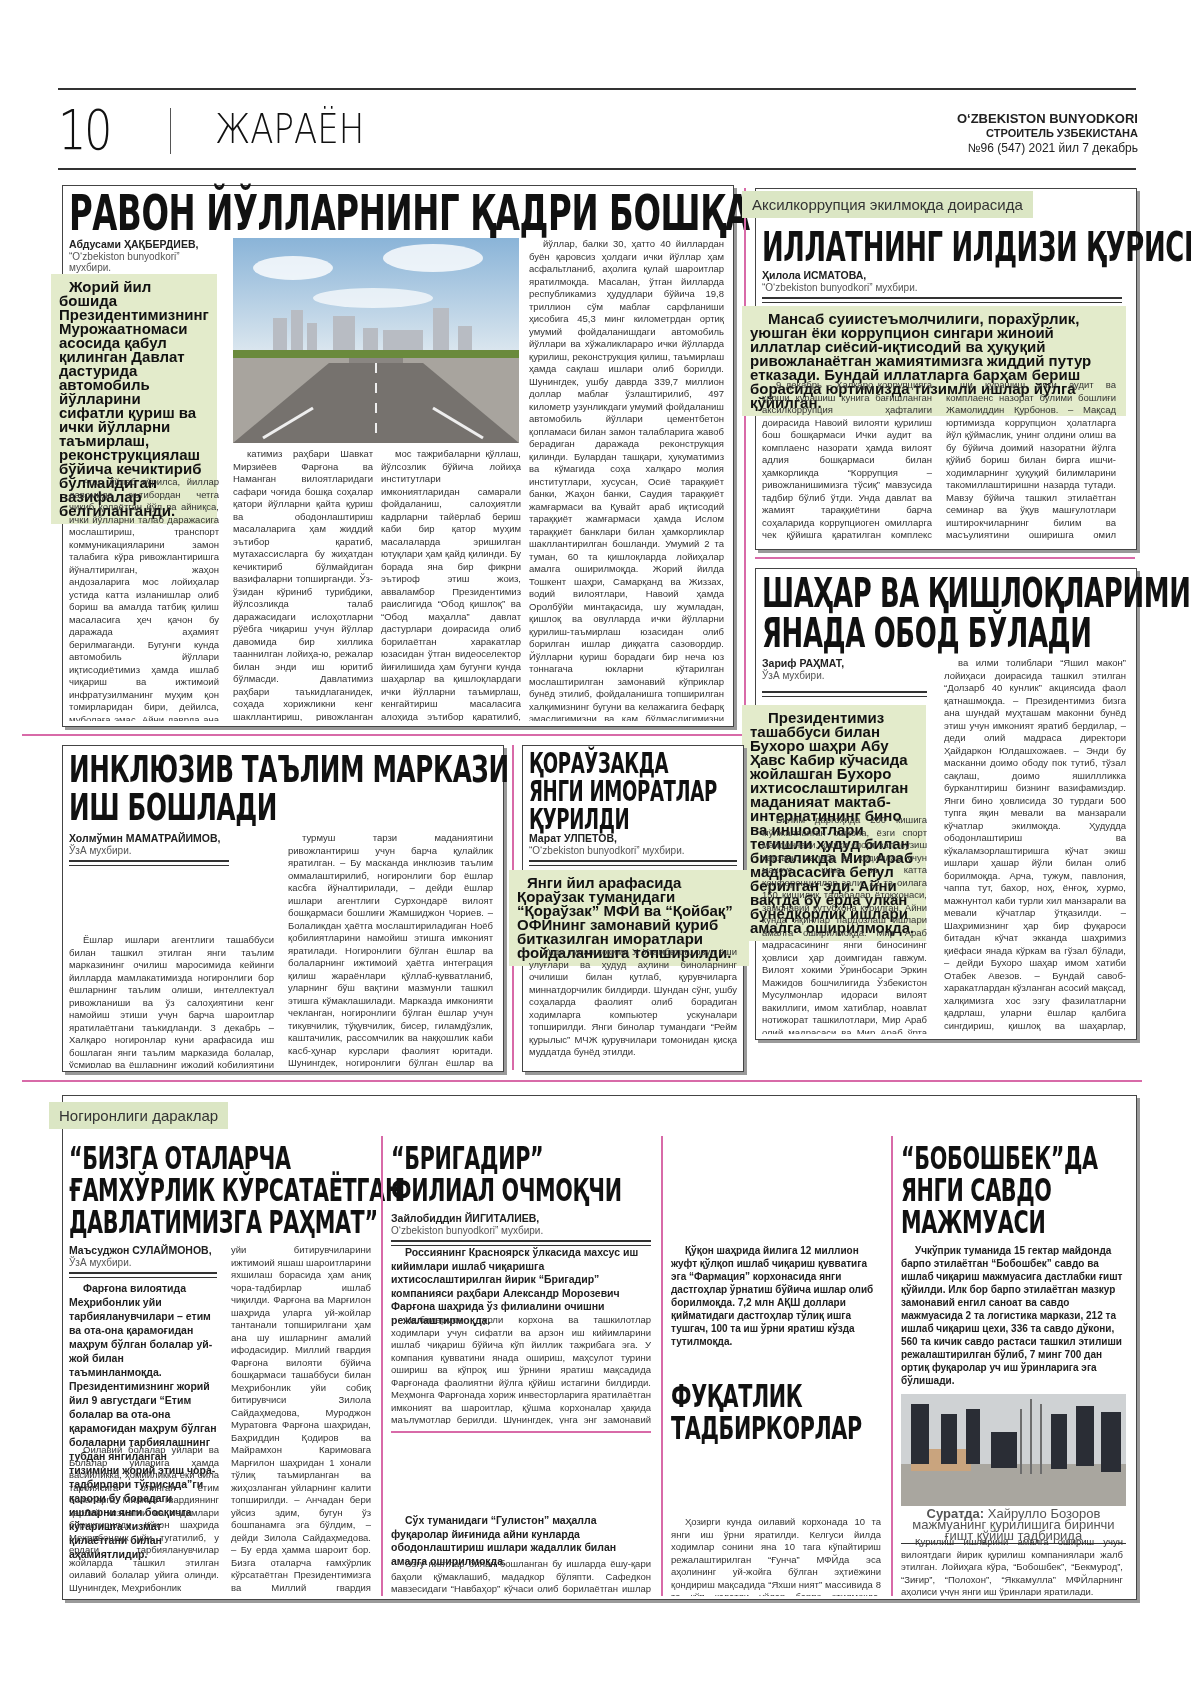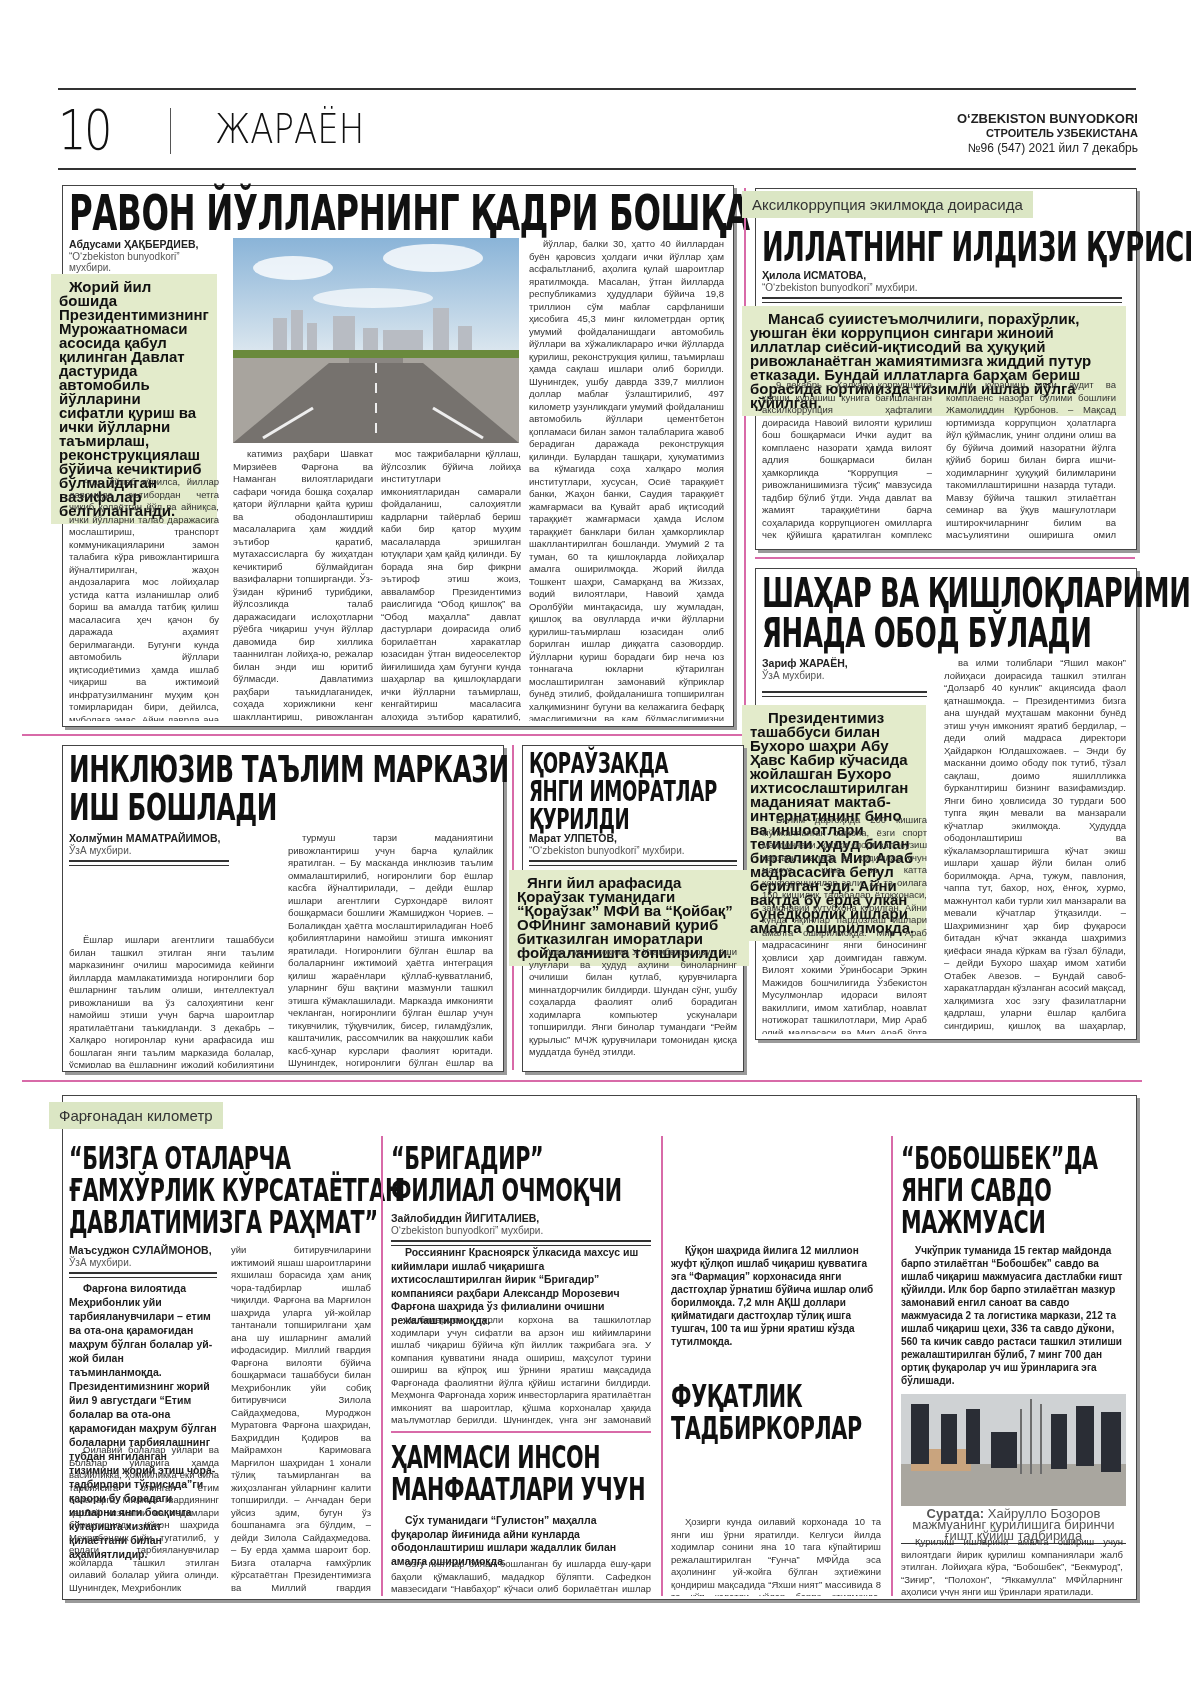--- a/index.html
+++ b/index.html
@@ -104,21 +104,21 @@
 </div>
 
 <div class="pink" style="left:755px;top:557px;width:380px;height:2px;"></div>
 
 <div class="box" style="left:755px;top:568px;width:380px;height:470px;">
   <div class="abs" style="left:6px;top:4px;width:520px;">
     <div class="headline" style="font-size:40px;">ШАҲАР ВА ҚИШЛОҚЛАРИМИЗ</div>
     <div class="headline" style="font-size:40px;">ЯНАДА ОБОД БЎЛАДИ</div>
   </div>
   <div class="abs" style="left:6px;top:88px;width:165px;">
-    <div class="author">Зариф ЖАРАЁН,</div>
+    <div class="author">Зариф РАҲМАТ,</div>
     <div class="author-sub">ЎзА мухбири.</div>
     <div class="dbl" style="margin-top:10px;"></div>
   </div>
   <div class="abs lead" style="left:-14px;top:136px;width:168px;">Президентимиз ташаббуси билан Бухоро шаҳри Абу Ҳавс Кабир кўчасида жойлашган Бухоро ихтисослаштирилган мадaнияат мактаб-интернатининг бино ва иншоотлари тегишли ҳудуд билан биргаликда Мир Араб мадрасасига бепул берилган эди. Айни вақтда бу ерда улкан бунёдкорлик ишлари амалга оширилмоқда.</div>
   <div class="abs body" style="left:6px;top:245px;width:165px;height:220px;overflow:hidden;">Билим даргоҳида 200 кишига мўлжалланган ошхона, ёзги спорт майдончаси, қишки спорт зал, сузиш ҳавзаси, талаба ва ходимлар учун махсус, кина ва катта конференциялар зали, 12 та оилага 150 кишилик талабалар ётоқхонаси, замонавий кутубхона қурилган. Айни кунда яқинлар пардозлаш ишлари амалга оширилмоқда. Мир Араб мадрасасининг янги биносининг ҳовлиси ҳар доимгидан гавжум. Вилоят хокими Ўринбосари Эркин Мажидов бошчилигида Ўзбекистон Мусулмонлар идораси вилоят вакиллиги, имом хатиблар, ноавлат нотижорат ташкилотлари, Мир Араб олий мадрасаси ва Мир Араб ўрта махсус ислом билим юртининг устозлари</div>
   <div class="abs body" style="left:188px;top:88px;width:182px;height:377px;overflow:hidden;">ва илми толиблари “Яшил макон” лойиҳаси доирасида ташкил этилган “Долзарб 40 кунлик” акциясида фаол қатнашмоқда. – Президентимиз бизга ана шундай муҳташам маконни бунёд этиш учун имконият яратиб бердилар, – деди олий мадраса директори Ҳайдаркон Юлдашхожаев. – Энди бу масканни доимо ободу пок тутиб, тўзал сақлаш, доимо яшиллликка бурканлтириш бизнинг вазифамиздир. Янги бино ҳовлисида 30 турдаги 500 тупга яқин мевали ва манзарали кўчатлар экилмоқда. Ҳудудда ободонлаштириш ва кўкаламзорлаштиришга кўчат экиш ишлари ҳашар йўли билан олиб борилмоқда. Арча, тужум, павлония, чаппа тут, бахор, ноҳ, ёнғоқ, хурмо, мажнунтол каби турли хил манзарали ва мевали кўчатлар ўтқазилди. – Шаҳримизнинг ҳар бир фуқароси битадан кўчат экканда шаҳримиз қиёфаси янада кўркам ва гўзал бўлади, – дейди Бухоро шаҳар имом хатиби Отабек Авезов. – Бундай савоб-харакатлардан кўзланган асосий мақсад, халқимизга хос эзгу фазилатларни қадрлаш, уларни ёшлар қалбига сингдириш, қишлоқ ва шаҳарлар, маҳаллаларни кўркам кўринишга келтиришдан иборат. Тадбирда Бухоро вилояти ҳокими Ботир Зарипов иштирок этди.</div>
 </div>
 
 <div class="pink" style="left:22px;top:734px;width:720px;height:2px;"></div>
 
@@ -149,21 +149,21 @@
     <div class="author-sub">“O‘zbekiston bunyodkori” мухбири.</div>
     <div class="dbl"></div>
   </div>
   <div class="abs lead" style="left:-14px;top:124px;width:224px;text-indent:10px;">Янги йил арафасида Қораўзак туманидаги “Қораўзак” МФЙ ва “Қойбақ” ОФЙнинг замонавий қуриб битказилган иморатлари фойдаланишга топширилди.</div>
   <div class="abs body" style="left:6px;top:200px;width:208px;height:120px;overflow:hidden;">Унда туман ҳокими У. Утамбетов, овул ёши улуғлари ва ҳудуд аҳлини биноларнинг очилиши билан қутлаб, қурувчиларга миннатдорчилик билдирди. Шундан сўнг, ушбу соҳаларда фаолият олиб борадиган ходимларга компьютер ускуналари топширилди. Янги бинолар тумандаги “Рейм қурылыс” МЧЖ қурувчилари томонидан қисқа муддатда бунёд этилди.</div>
 </div>
 
 <div class="pink" style="left:22px;top:1080px;width:1120px;height:2px;"></div>
 
 <div class="box" style="left:62px;top:1095px;width:1073px;height:503px;">
-  <div class="abs kicker" style="left:-14px;top:6px;">Фарғонадан километр</div>
+  <div class="abs kicker" style="left:-14px;top:6px;">Ногиронлиги дараклар</div>
 
   <div class="abs" style="left:6px;top:46px;width:420px;">
     <div class="headline" style="font-size:32px;">“БИЗГА ОТАЛАРЧА</div>
     <div class="headline" style="font-size:32px;">ҒАМХЎРЛИК КЎРСАТАЁТГАН</div>
     <div class="headline" style="font-size:32px;">ДАВЛАТИМИЗГА РАҲМАТ”</div>
   </div>
   <div class="abs" style="left:6px;top:148px;width:148px;">
     <div class="author">Маъсуджон СУЛАЙМОНОВ,</div>
     <div class="author-sub">ЎзА мухбири.</div>
     <div class="dbl"></div>
@@ -180,24 +180,20 @@
   </div>
   <div class="abs" style="left:328px;top:116px;width:260px;">
     <div class="author">Зайлобиддин ЙИГИТАЛИЕВ,</div>
     <div class="author-sub">O‘zbekiston bunyodkori” мухбири.</div>
     <div class="dbl"></div>
   </div>
   <div class="abs" style="left:328px;top:150px;width:260px;font-weight:bold;font-size:10.5px;line-height:13.5px;text-indent:14px;">Россиянинг Красноярск ўлкасида махсус иш кийимлари ишлаб чиқаришга ихтисослаштирилган йирик “Бригадир” компанияси раҳбари Александр Морозевич Фарғона шаҳрида ўз филиалини очишни режалаштирмоқда.</div>
   <div class="abs body" style="left:328px;top:218px;width:260px;height:110px;overflow:hidden;">Ишбилармон турли корхона ва ташкилотлар ходимлари учун сифатли ва арзон иш кийимларини ишлаб чиқариш бўйича кўп йиллик тажрибага эга. У компания қувватини янада ошириш, маҳсулот турини ошириш ва кўпроқ иш ўрнини яратиш мақсадида Фарғонада фаолиятни йўлга қўйиш истагини билдирди. Меҳмонга Фарғонада хориж инвесторларига яратилаётган имконият ва шароитлар, қўшма корхоналар ҳақида маълумотлар берилди. Шунингдек, унга энг замонавий ускуналарни олиб келиб, жойлаштириш тартиблари тушунтирилди.</div>
   <div class="pink" style="left:328px;top:335px;width:260px;height:1.5px;"></div>
 
-  <div class="abs" style="left:328px;top:345px;width:380px;">
-    <div class="headline" style="font-size:32px;">ҲАММАСИ ИНСОН</div>
-    <div class="headline" style="font-size:32px;">МАНФААТЛАРИ УЧУН</div>
-  </div>
   <div class="abs" style="left:328px;top:418px;width:260px;font-weight:bold;font-size:10.5px;line-height:13.5px;text-indent:14px;">Сўх туманидаги “Гулистон” маҳалла фуқаролар йиғинида айни кунларда ободонлаштириш ишлари жадаллик билан амалга оширилмоқда.</div>
   <div class="abs body" style="left:328px;top:462px;width:260px;height:38px;overflow:hidden;">Эзгу ниятлар билан бошланган бу ишларда ёшу-қари баҳоли қўмаклашиб, мададкор бўляпти. Сафедкон мавзесидаги “Навбаҳор” кўчаси олиб борилаётган ишлар туфайли кун сайин ўзгача қиёфа касб этмоқда: йўлсозлар яроқсиз ҳолга келган йўлларни таъмирлаб, асфальт ётқизилди.</div>
 
   <div class="pink" style="left:598px;top:40px;width:1.5px;height:460px;"></div>
 
   <div class="abs" style="left:608px;top:148px;width:210px;font-weight:bold;font-size:10px;line-height:13px;text-indent:14px;">Қўқон шаҳрида йилига 12 миллион жуфт қўлқоп ишлаб чиқариш қувватига эга “Фармация” корхонасида янги дастгоҳлар ўрнатиш бўйича ишлар олиб борилмоқда. 7,2 млн АҚШ доллари қийматидаги дастгоҳлар тўлиқ ишга тушгач, 100 та иш ўрни яратиш кўзда тутилмоқда.</div>
 
   <div class="abs" style="left:608px;top:284px;width:300px;">
     <div class="headline" style="font-size:32px;">ФУҚАТЛИК</div>
     <div class="headline" style="font-size:32px;">ТАДБИРКОРЛАР</div>

